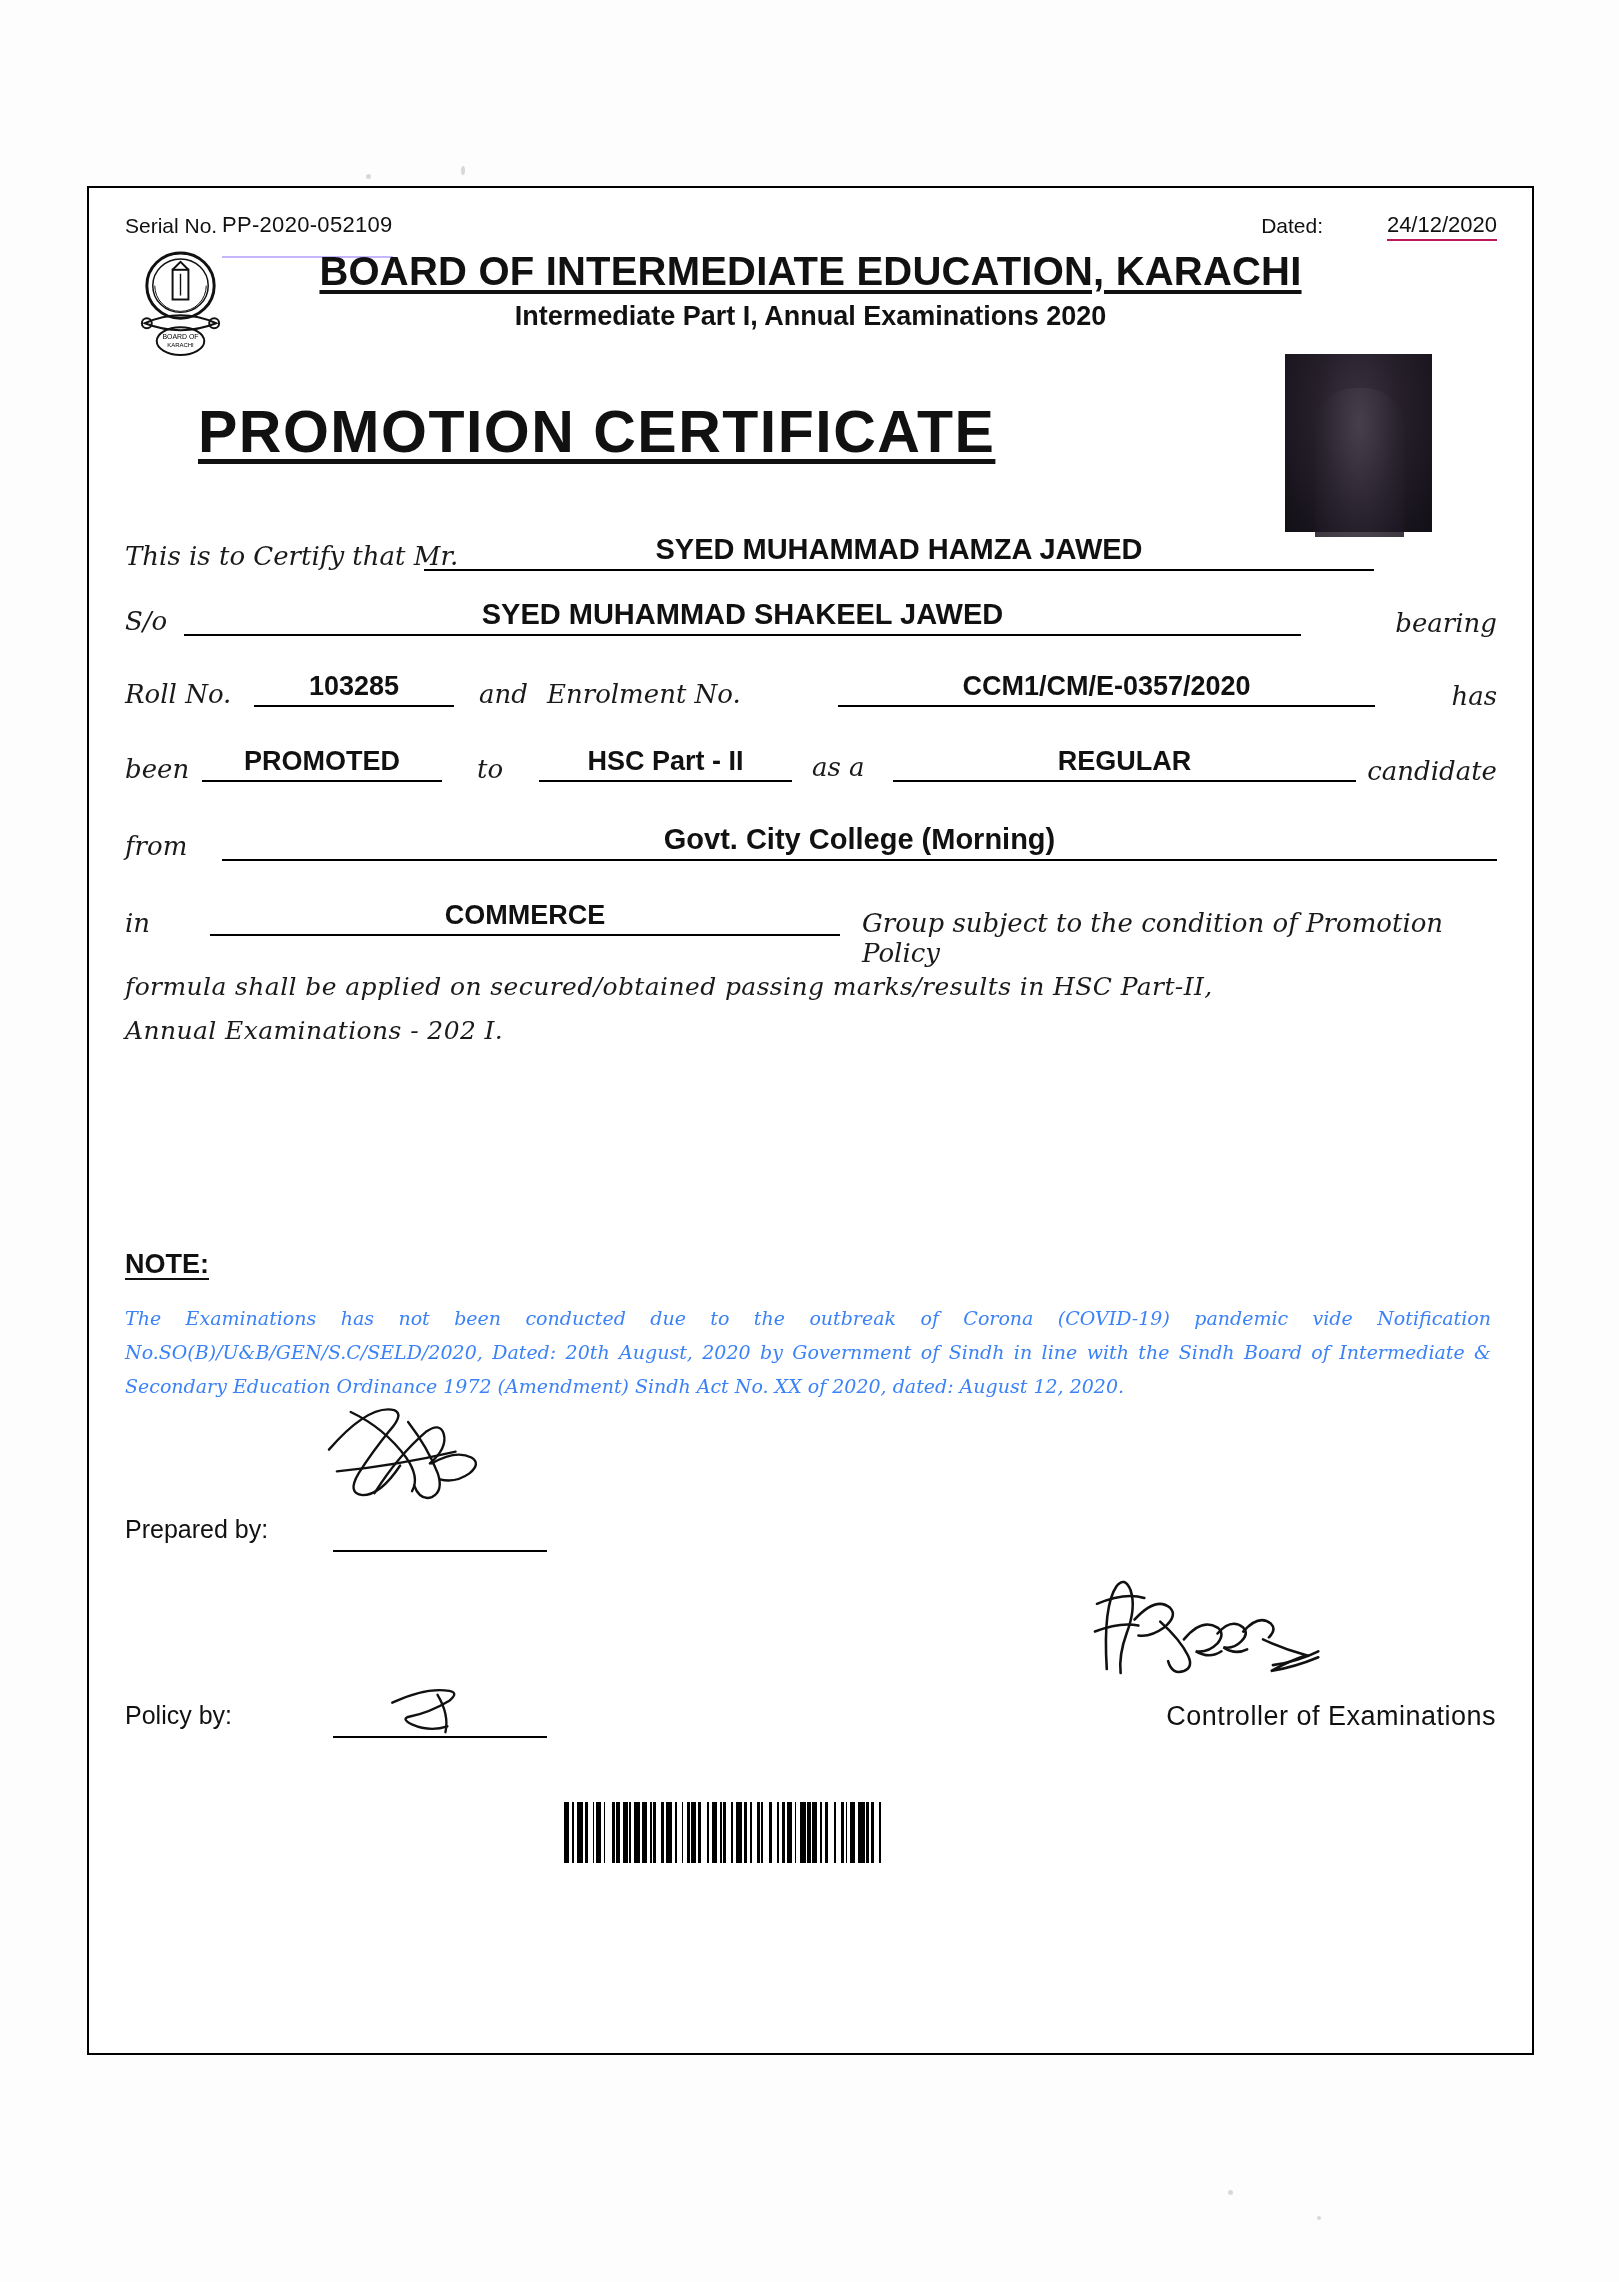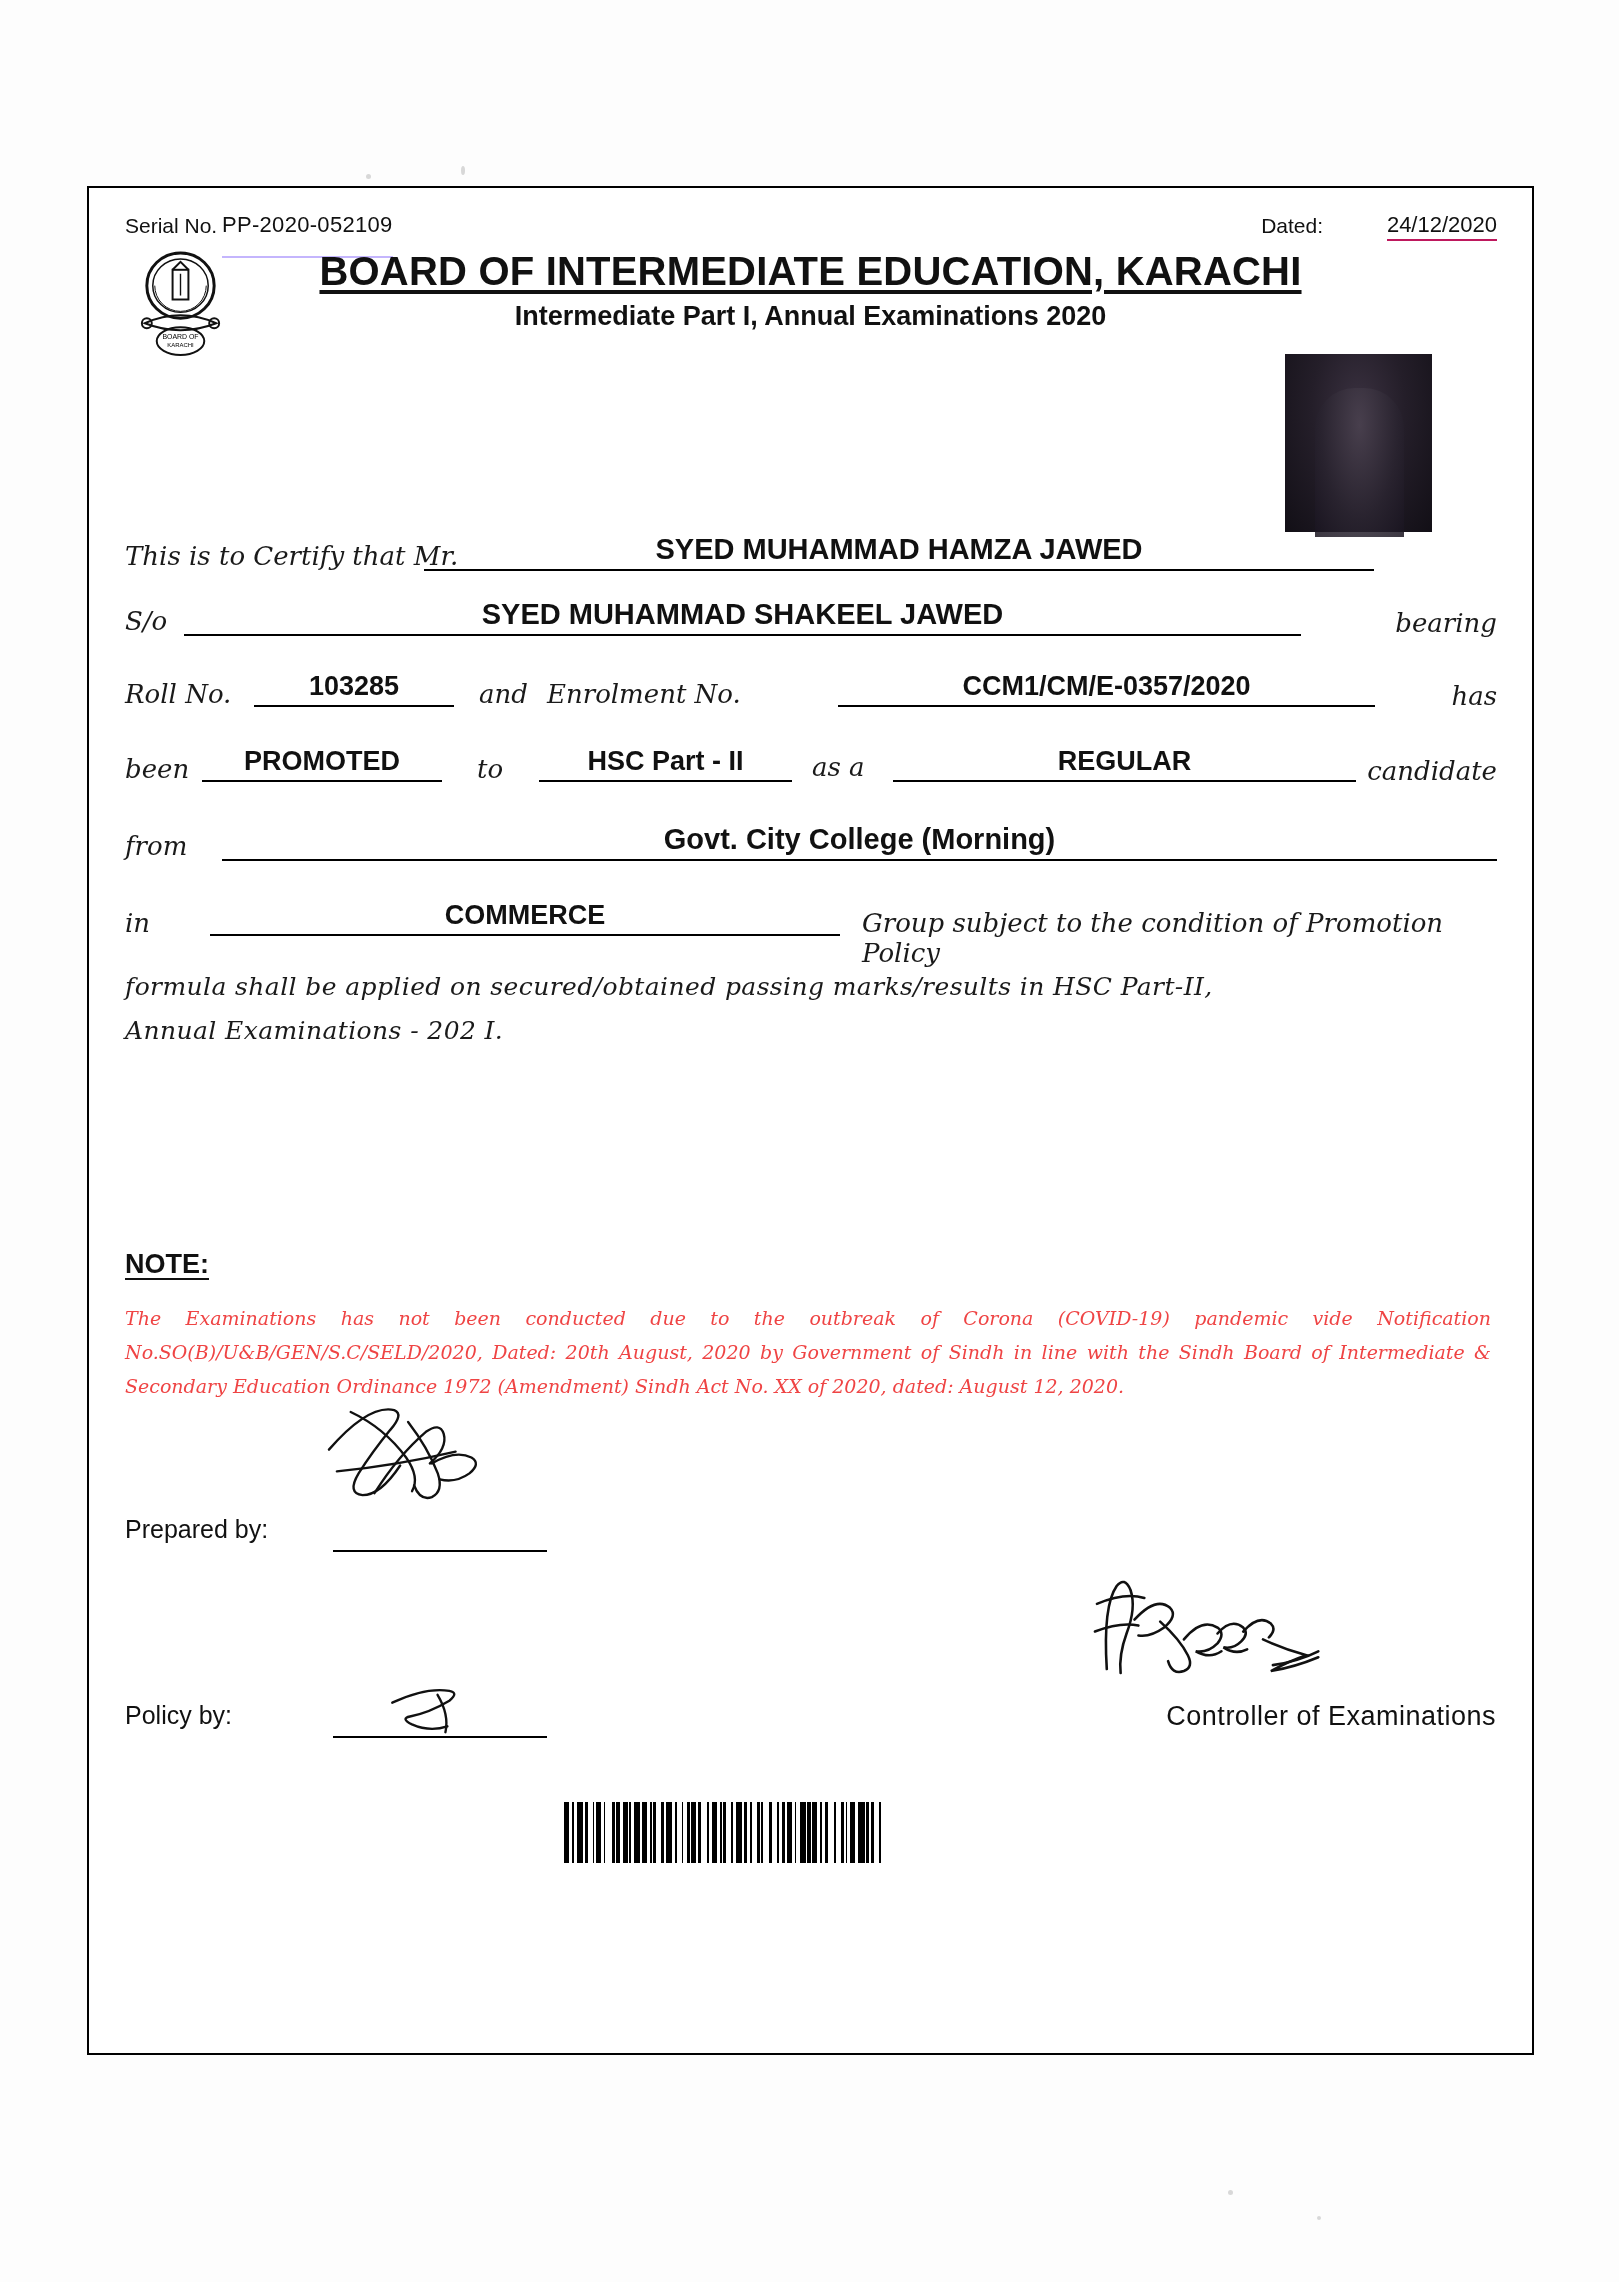--- a/index.html
+++ b/index.html
@@ -180,21 +180,21 @@
   .note-body {
     position: absolute;
     left: 36px;
     top: 1113px;
     width: 1366px;
     font-family: "DejaVu Serif", serif;
     font-style: italic;
     font-size: 19px;
     line-height: 34px;
     text-align: justify;
-    color: #ef4444;
+    color: #3b82f6;
   }
 
   
   .prepared-label {
     position: absolute;
     left: 36px;
     top: 1327px;
     font-size: 25px;
   }
   .prepared-line {
@@ -289,20 +289,21 @@
         <circle cx="86" cy="86" r="5" fill="none" stroke="#111" stroke-width="2"></circle>
         <ellipse cx="52" cy="104" rx="24" ry="14" fill="none" stroke="#111" stroke-width="2"></ellipse>
         <text x="52" y="102" font-size="7" text-anchor="middle" font-family="Liberation Sans, sans-serif">BOARD OF</text>
         <text x="52" y="110" font-size="6" text-anchor="middle" font-family="Liberation Sans, sans-serif">KARACHI</text>
       </svg>
     </div>
 
     <div class="board-title">BOARD OF INTERMEDIATE EDUCATION, KARACHI</div>
     <div class="board-sub">Intermediate Part I, Annual Examinations 2020</div>
 
+    <div class="promo-title">PROMOTION CERTIFICATE</div>
 
     <div class="photo">
       <div class="photo-inner"></div>
     </div>
 
     <div class="body">
 
       <div class="ln">
         <span class="script" style="position:absolute;left:0;top:8px;">This is to Certify that  Mr.</span>
         <span class="fill big" style="left:299px;top:0;width:950px;">SYED MUHAMMAD HAMZA JAWED</span>

